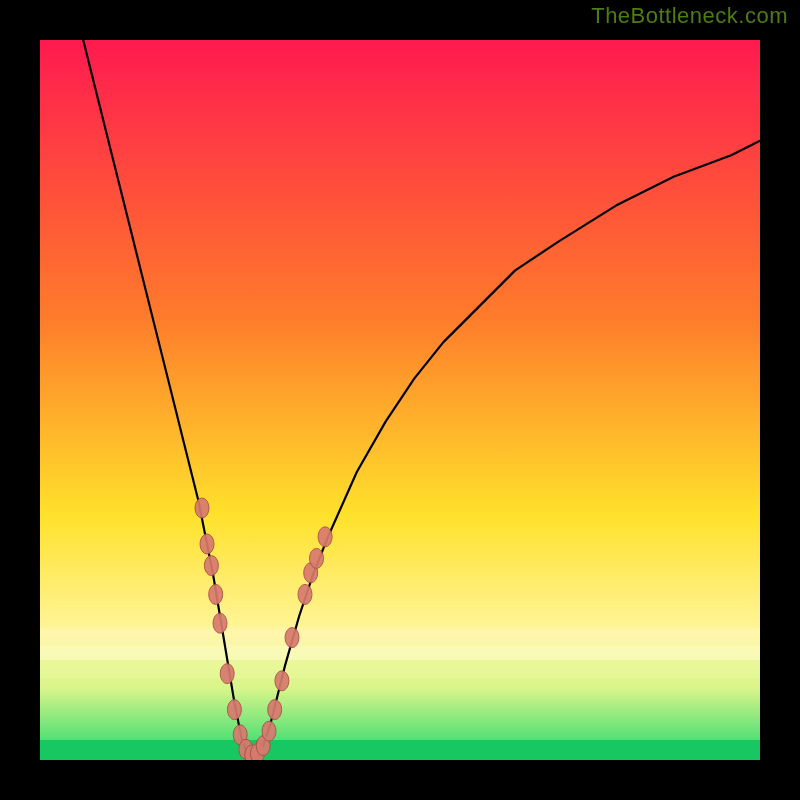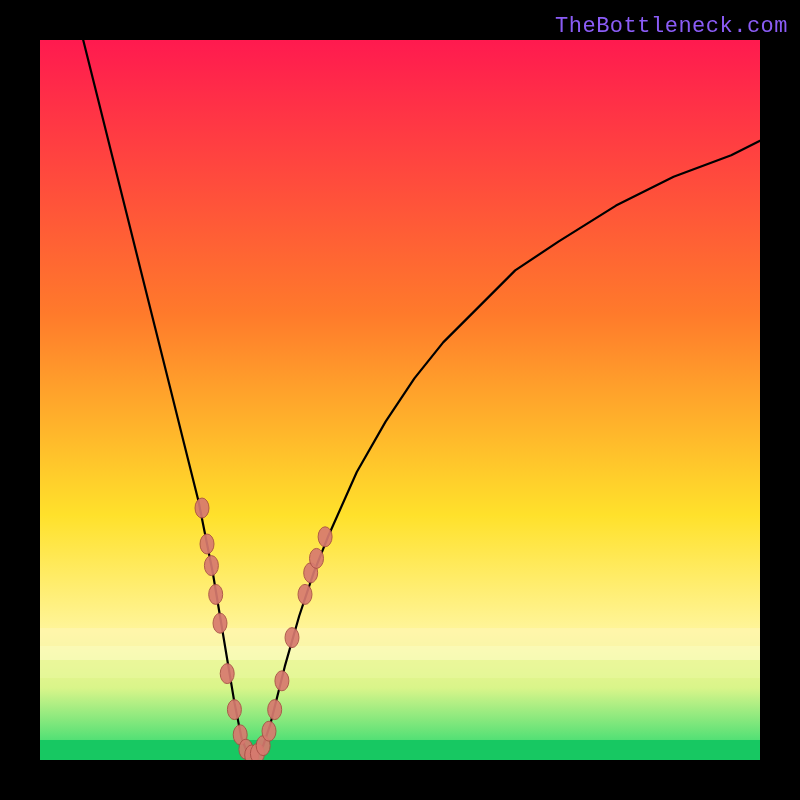--- a/index.html
+++ b/index.html
@@ -18,26 +18,26 @@
   .plot-area {
     position: absolute;
     left: 40px;
     top: 40px;
     width: 720px;
     height: 720px;
     overflow: hidden;
   }
   .attribution {
     position: absolute;
-    top: 14px;
+    top: 3px;
     right: 12px;
-    font-family: Liberation Mono, monospace;
+    font-family: Liberation Sans, sans-serif;
     font-size: 22px;
     font-weight: 500;
-    color: #8b5cf6;
+    color: #4d7c0f;
     letter-spacing: 0.5px;
     z-index: 10;
     user-select: none;
   }
   svg {
     display: block;
     width: 720px;
     height: 720px;
   }
 </style>

